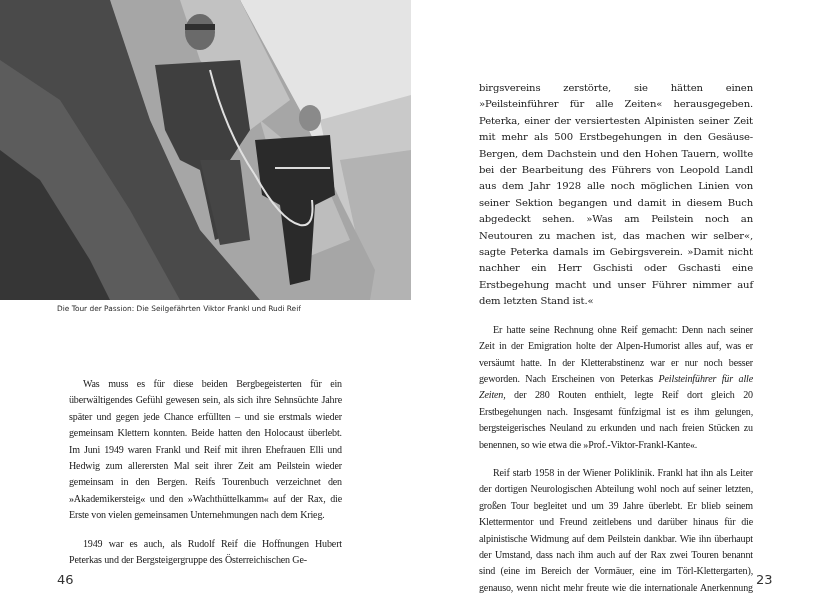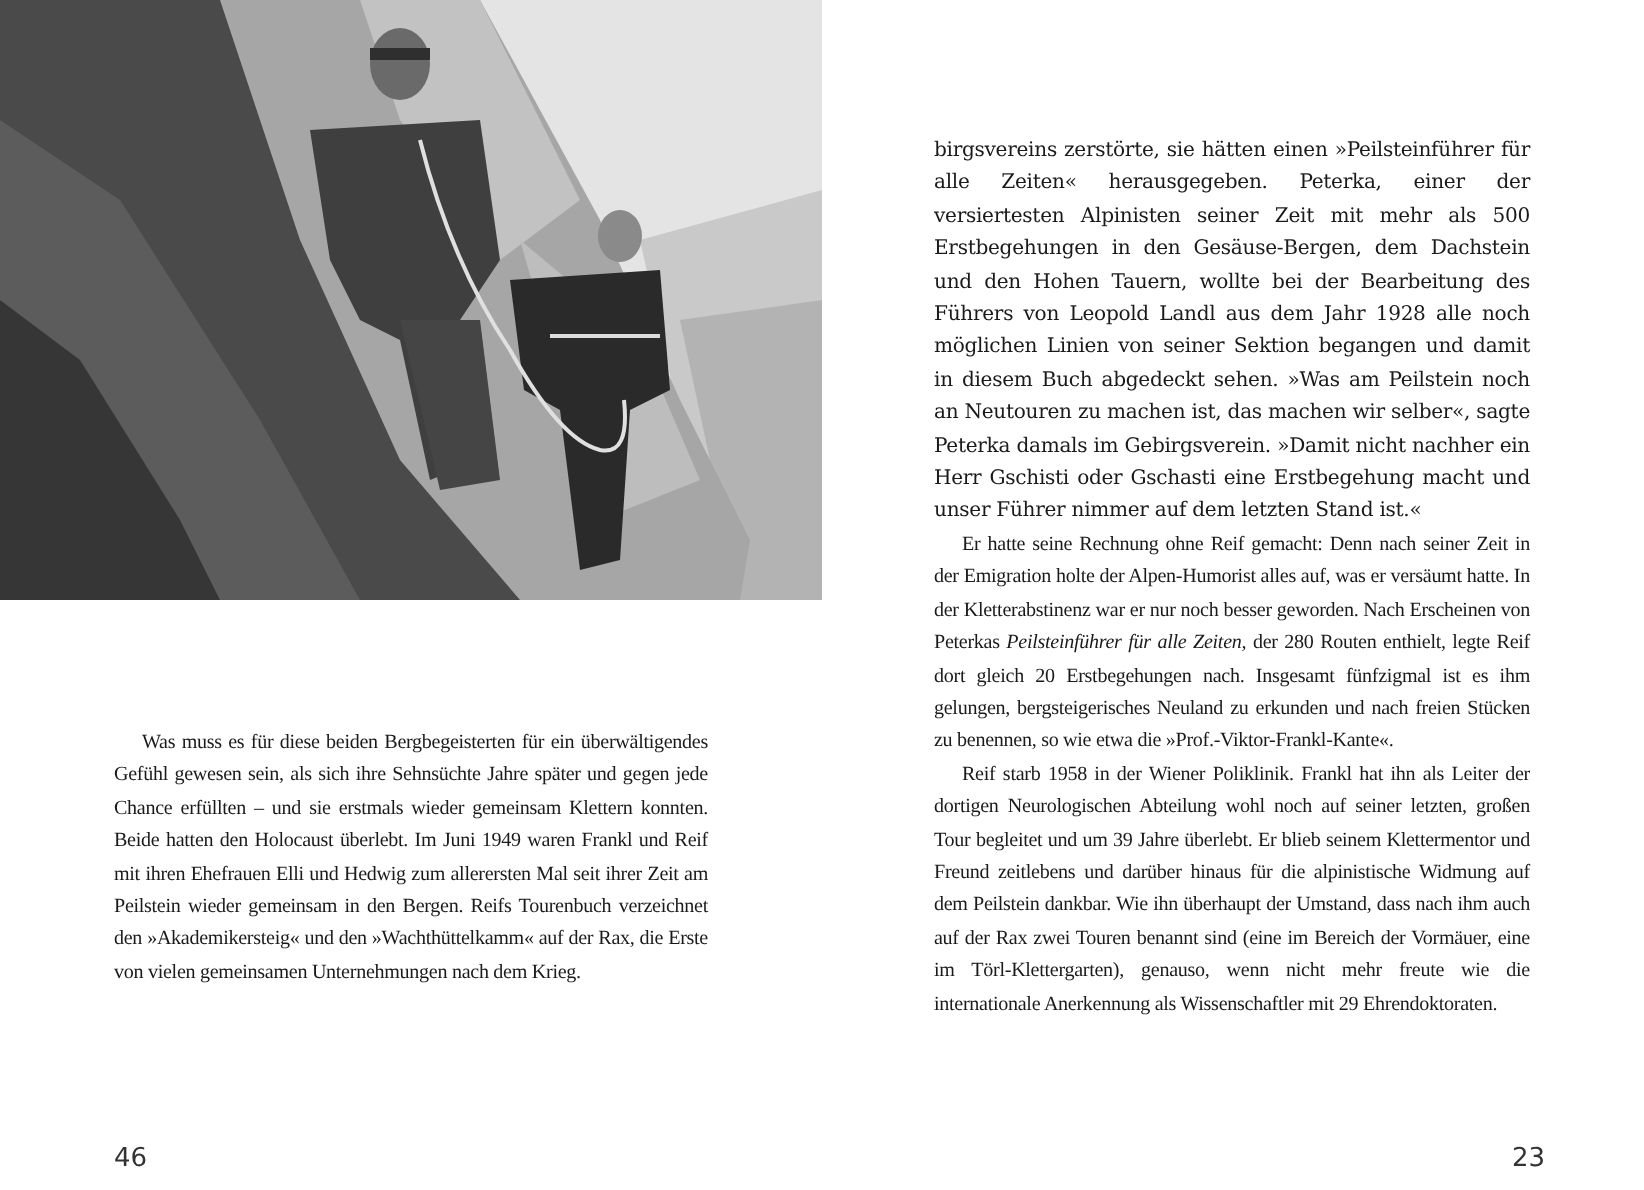--- a/index.html
+++ b/index.html
@@ -13,21 +13,21 @@
     }
     .photo svg { position: absolute; left: 0; top: 0; }
     .caption {
       position: absolute; left: 57px; top: 303px; width: 300px;
       font-family: "DejaVu Sans", "Liberation Sans", sans-serif; font-size: 7.4px; line-height: 11px; color: #2a2a2a;
     }
     .col {
       position: absolute; font-size: 10.05px; line-height: 16.4px; text-align: justify; color: #1a1a1a;
       letter-spacing: -0.15px;
     }
-    .col p { margin: 0; }
+    .col p { margin: 12px; }
     .col p.indent { text-indent: 14px; font-family: Liberation Serif, serif; }
     .col-left { left: 57px; top: 364px; width: 297px; }
     .col-right { left: 467px; top: 68px; width: 298px; }
     .folio {
       position: absolute; top: 572px; font-family: "DejaVu Sans", "Liberation Sans", sans-serif;
       font-size: 13px; color: #333;
     }
     .folio-left { left: 57px; }
     .folio-right { left: 756px; }
     em { font-style: italic; }
@@ -58,24 +58,26 @@
 
     <ellipse cx="310" cy="118" rx="11" ry="13" fill="#8a8a8a"></ellipse>
     <polygon points="255,140 330,135 335,195 315,205 310,280 290,285 280,205 262,195" fill="#2a2a2a"></polygon>
 
     <path d="M210,70 Q225,130 255,175 Q280,220 300,225 Q315,228 312,200" stroke="#e0e0e0" stroke-width="2" fill="none"></path>
     <path d="M275,168 L330,168" stroke="#dcdcdc" stroke-width="2" fill="none"></path>
   </svg>
 </div>
 
 <div class="caption">
+  <div>Die Tour der Passion: Die Seilgefährten Viktor Frankl und Rudi Reif</div>
 </div>
 
 <div class="col col-left">
   <p class="indent">Was muss es für diese beiden Bergbegeisterten für ein überwältigendes Gefühl gewesen sein, als sich ihre Sehnsüchte Jahre später und gegen jede Chance erfüllten – und sie erstmals wieder gemeinsam Klettern konnten. Beide hatten den Holocaust überlebt. Im Juni 1949 waren Frankl und Reif mit ihren Ehefrauen Elli und Hedwig zum allerersten Mal seit ihrer Zeit am Peilstein wieder gemeinsam in den Bergen. Reifs Tourenbuch verzeichnet den »Akademikersteig« und den »Wachthüttelkamm« auf der Rax, die Erste von vielen gemeinsamen Unternehmungen nach dem Krieg.</p>
+  <p class="indent">1949 war es auch, als Rudolf Reif die Hoffnungen Hubert Peterkas und der Bergsteigergruppe des Österreichischen Ge-</p>
 </div>
 
 <div class="col col-right">
   <p>birgsvereins zerstörte, sie hätten einen »Peilsteinführer für alle Zeiten« herausgegeben. Peterka, einer der versiertesten Alpinisten seiner Zeit mit mehr als 500 Erstbegehungen in den Gesäuse-Bergen, dem Dachstein und den Hohen Tauern, wollte bei der Bearbeitung des Führers von Leopold Landl aus dem Jahr 1928 alle noch möglichen Linien von seiner Sektion begangen und damit in diesem Buch abgedeckt sehen. »Was am Peilstein noch an Neutouren zu machen ist, das machen wir selber«, sagte Peterka damals im Gebirgsverein. »Damit nicht nachher ein Herr Gschisti oder Gschasti eine Erstbegehung macht und unser Führer nimmer auf dem letzten Stand ist.«</p>
   <p class="indent"><span>Er hatte seine Rechnung ohne Reif gemacht: Denn nach seiner Zeit in der Emigration holte der Alpen-Humorist alles auf, was er versäumt hatte. In der Kletterabstinenz war er nur noch besser geworden. Nach Erscheinen von Peterkas </span><em>Peilsteinführer für alle Zeiten,</em><span> der 280 Routen enthielt, legte Reif dort gleich 20 Erstbegehungen nach. Insgesamt fünfzigmal ist es ihm gelungen, bergsteigerisches Neuland zu erkunden und nach freien Stücken zu benennen, so wie etwa die »Prof.-Viktor-Frankl-Kante«.</span></p>
   <p class="indent">Reif starb 1958 in der Wiener Poliklinik. Frankl hat ihn als Leiter der dortigen Neurologischen Abteilung wohl noch auf seiner letzten, großen Tour begleitet und um 39 Jahre überlebt. Er blieb seinem Klettermentor und Freund zeitlebens und darüber hinaus für die alpinistische Widmung auf dem Peilstein dankbar. Wie ihn überhaupt der Umstand, dass nach ihm auch auf der Rax zwei Touren benannt sind (eine im Bereich der Vormäuer, eine im Törl-Klettergarten), genauso, wenn nicht mehr freute wie die internationale Anerkennung als Wissenschaftler mit 29 Ehrendoktoraten.</p>
 </div>
 
 <div class="folio folio-left">46</div>
 <div class="folio folio-right">23</div>

